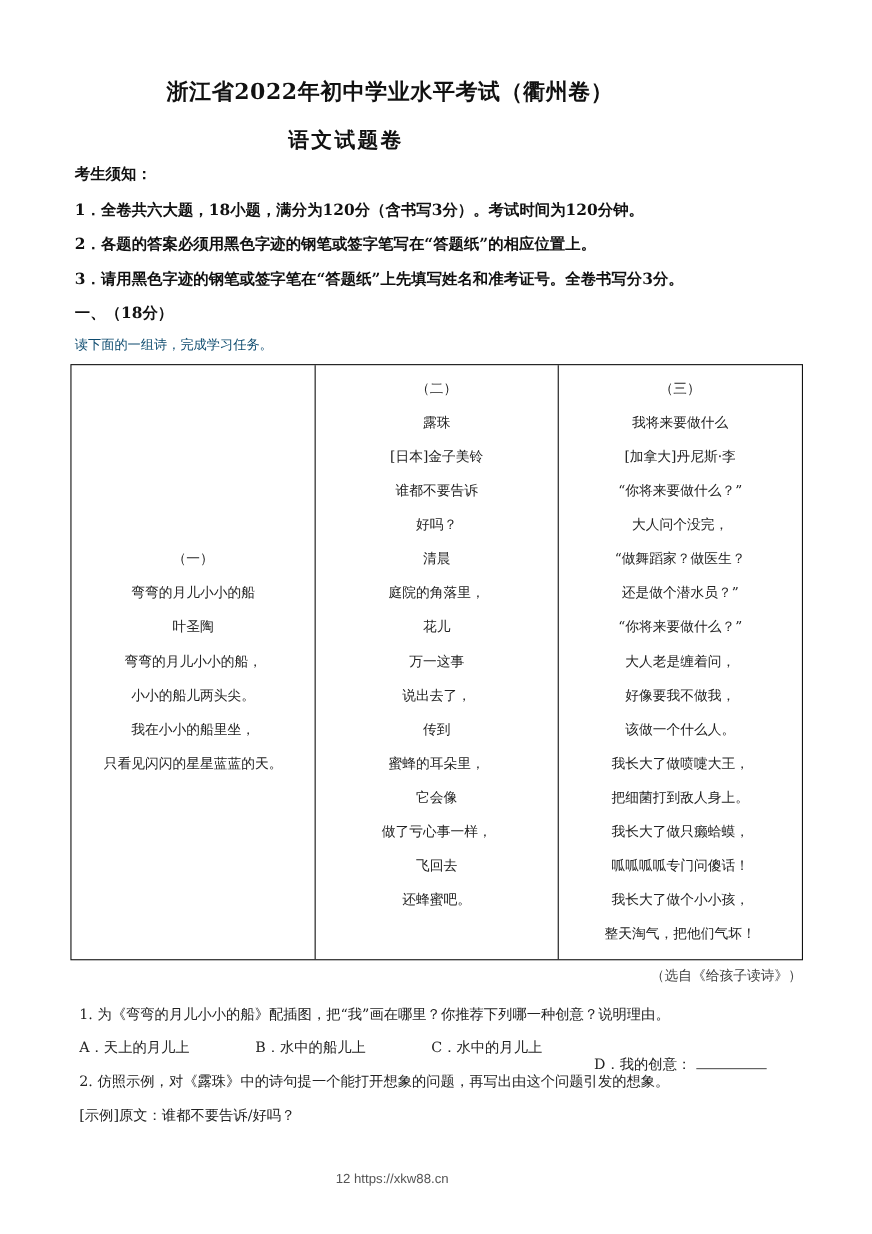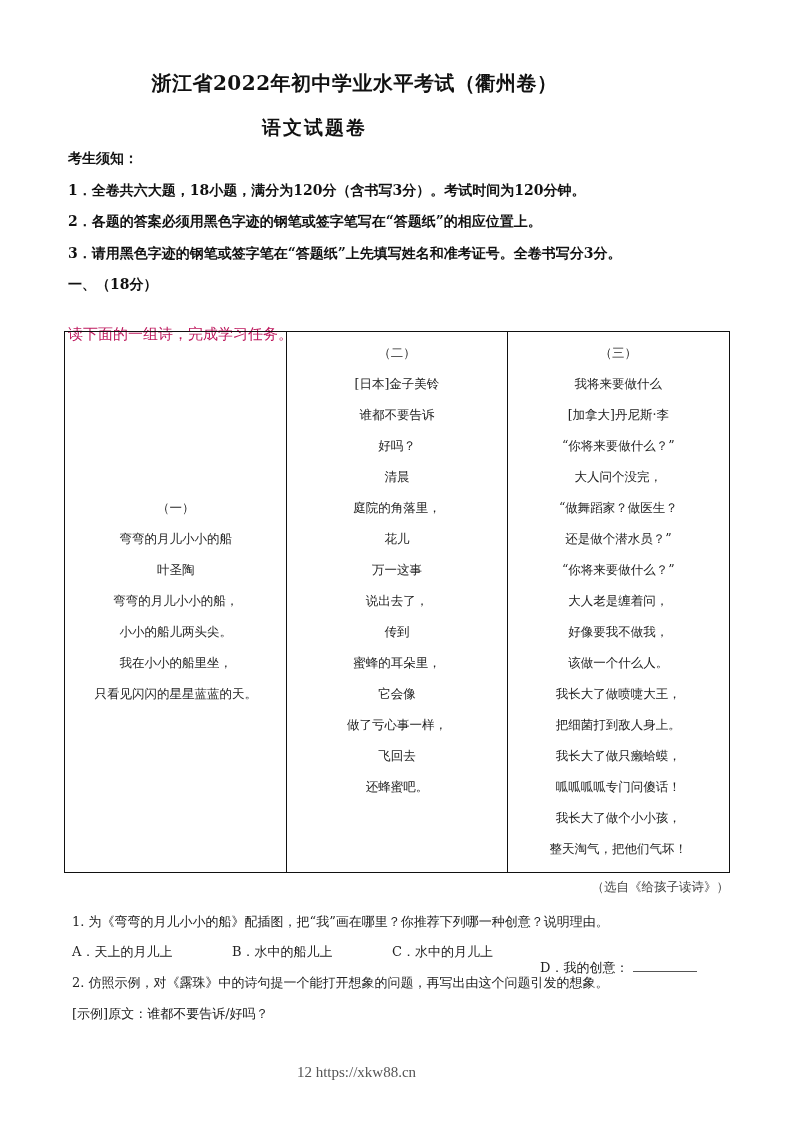--- a/index.html
+++ b/index.html
@@ -11,21 +11,21 @@
       font-size: 20px; font-weight: bold; letter-spacing: 0.5px;
     }
     .subtitle {
       position: absolute; left: 0; top: 115px; width: 629px; text-align: center;
       font-size: 19px; font-weight: bold; letter-spacing: 2px;
     }
     .notice {
       position: absolute; left: 68px; font-size: 14px; font-weight: bold; white-space: nowrap;
     }
     .instruction {
-      position: absolute; left: 68px; top: 305px; font-size: 15px; color: #be185d; white-space: nowrap; margin-top: 20px;
+      position: absolute; left: 68px; top: 305px; font-size: 12px; color: #0c4a6e; white-space: nowrap;
     }
 
     .poem-table {
       position: absolute; left: 64px; top: 331px; width: 666px; height: 542px;
       border: 1.5px solid #111; display: flex;
     }
     .poem-col {
       position: relative; height: 100%;
       font-size: 12.5px; color: #222; text-align: center;
     }
@@ -42,21 +42,21 @@
     .q {
       position: absolute; left: 72px; font-size: 13px; color: #222; white-space: nowrap;
     }
     .opt { position: absolute; top: 943px; font-size: 13px; color: #222; white-space: nowrap; }
     .blank {
       display: inline-block; width: 64px; border-bottom: 1px solid #555; height: 12px; vertical-align: baseline;
     }
 
     .footer {
       position: absolute; left: 0; top: 1064px; width: 713px; text-align: center;
-      font-family: Liberation Serif, serif; font-size: 15px; color: #555;
+      font-family: Liberation Sans, sans-serif; font-size: 12px; color: #555;
     }
   </style>
 </head>
 <body>
 
 <div class="title">浙江省2022年初中学业水平考试（衢州卷）</div>
 <div class="subtitle">语文试题卷</div>
 
 <div class="notice" style="top:150px;">考生须知：</div>
 <div class="notice" style="top:182px;">1．全卷共六大题，18小题，满分为120分（含书写3分）。考试时间为120分钟。</div>
@@ -75,20 +75,21 @@
       <div class="poem-line">弯弯的月儿小小的船，</div>
       <div class="poem-line">小小的船儿两头尖。</div>
       <div class="poem-line">我在小小的船里坐，</div>
       <div class="poem-line">只看见闪闪的星星蓝蓝的天。</div>
     </div>
   </div>
 
   <div class="poem-col col2">
     <div class="poem-lines" style="top:5px;">
       <div class="poem-line">（二）</div>
+      <div class="poem-line">露珠</div>
       <div class="poem-line">[日本]金子美铃</div>
       <div class="poem-line">谁都不要告诉</div>
       <div class="poem-line">好吗？</div>
       <div class="poem-line">清晨</div>
       <div class="poem-line">庭院的角落里，</div>
       <div class="poem-line">花儿</div>
       <div class="poem-line">万一这事</div>
       <div class="poem-line">说出去了，</div>
       <div class="poem-line">传到</div>
       <div class="poem-line">蜜蜂的耳朵里，</div>

